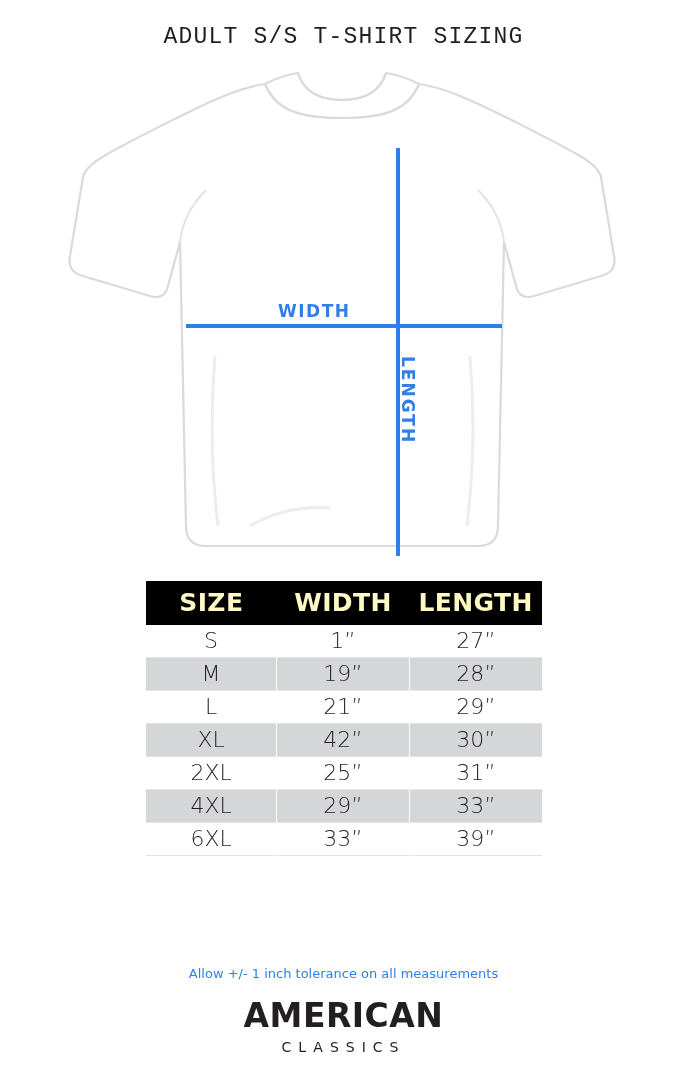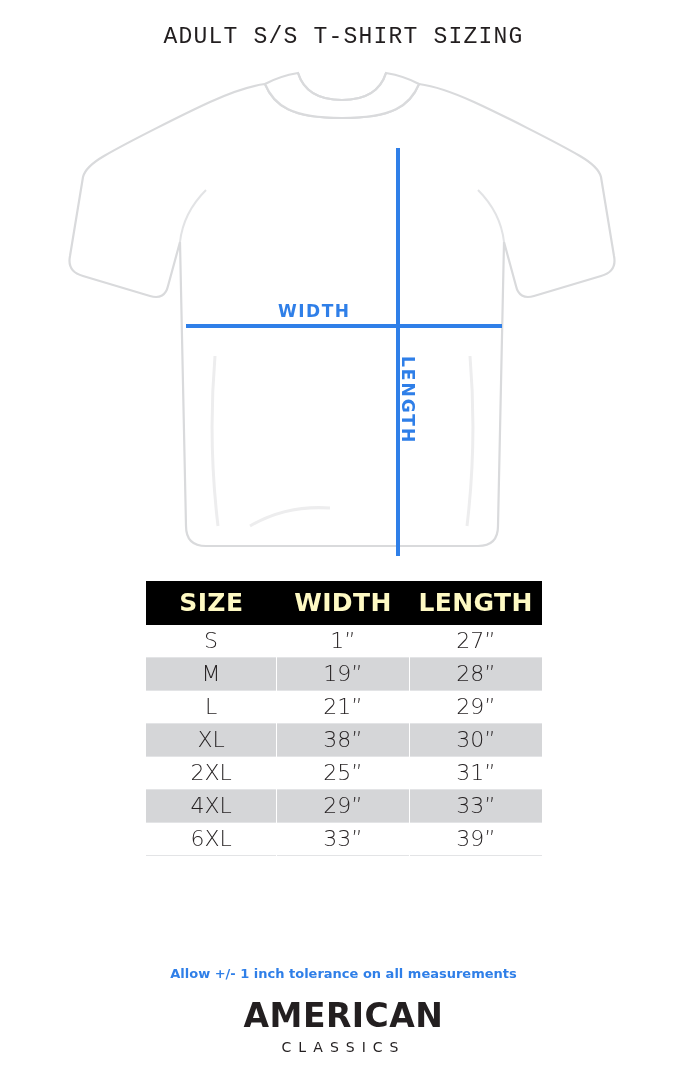--- a/index.html
+++ b/index.html
@@ -105,21 +105,21 @@
   table.size-table col.c3 { width: 33.5%; }
 
   .tolerance {
     position: absolute;
     left: 0;
     top: 966px;
     width: 687px;
     text-align: center;
     color: #2f7fe8;
     font-size: 13px;
-    font-weight: bold;
+    font-weight: normal;
     font-family: "DejaVu Sans", sans-serif;
   }
 
   
   .brand {
     position: absolute;
     left: 0;
     top: 996px;
     width: 687px;
     text-align: center;
@@ -224,21 +224,21 @@
           <td>19”</td>
           <td>28”</td>
         </tr>
         <tr>
           <td>L</td>
           <td>21”</td>
           <td>29”</td>
         </tr>
         <tr>
           <td>XL</td>
-          <td>38”</td>
+          <td>42”</td>
           <td>30”</td>
         </tr>
         <tr>
           <td>2XL</td>
           <td>25”</td>
           <td>31”</td>
         </tr>
         <tr>
           <td>4XL</td>
           <td>29”</td>

